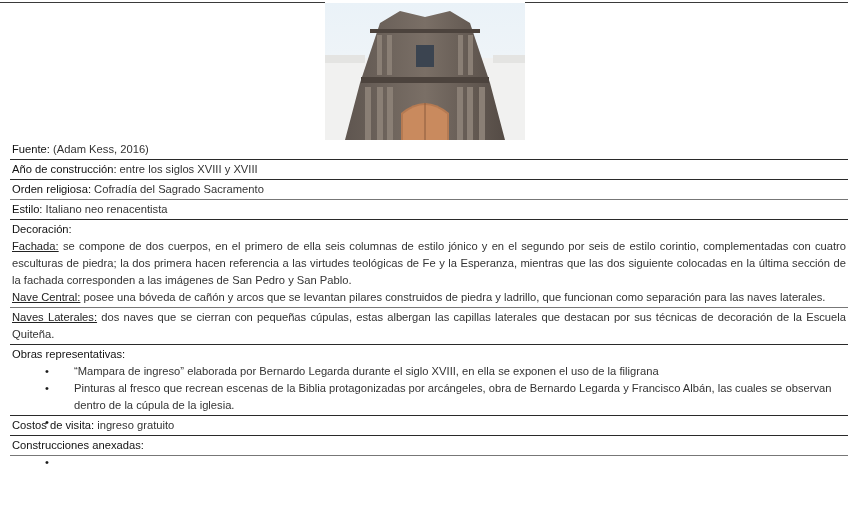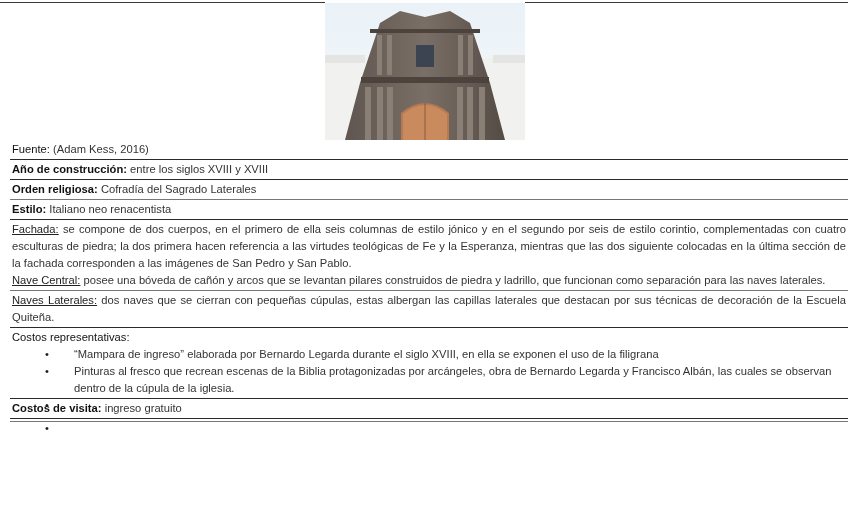--- a/index.html
+++ b/index.html
@@ -37,21 +37,21 @@
       left: 10px;
       top: 140px;
       width: 838px;
     }
     .row {
       border-bottom: 1.5px solid #2a2a2a;
       padding: 1px 2px 1px 2px;
       line-height: 17px;
     }
     .row.grey { border-bottom-color: #777; }
-    .lbl { font-weight: bold; color: #111; }
+    .lbl { font-weight: normal; color: #111; }
     .val { color: #333; }
     .sub-label {
       text-decoration: underline;
       color: #222;
     }
     .justify { text-align: justify; }
     .bullets {
       margin: 0;
       padding: 0;
       list-style: none;
@@ -119,58 +119,60 @@
     <span class="val">(Adam Kess, 2016)</span>
   </div>
 
   <div class="row">
     <span class="lbl">Año de construcción</span><span class="lbl">:</span>
     <span class="val">entre los siglos XVIII y XVIII</span>
   </div>
 
   <div class="row grey">
     <span class="lbl">Orden religiosa</span><span class="lbl">:</span>
-    <span class="val">Cofradía del Sagrado Laterales</span>
+    <span class="val">Cofradía del Sagrado Sacramento</span>
   </div>
 
   <div class="row">
     <span class="lbl">Estilo</span><span class="lbl">:</span>
     <span class="val">Italiano neo renacentista</span>
   </div>
 
   <div class="row grey justify">
+    <div class="lbl" style="font-weight:normal;color:#111">Decoración:</div>
     <div>
       <span class="sub-label">Fachada:</span>
       <span class="val">se compone de dos cuerpos, en el primero de ella seis columnas de estilo jónico y en el segundo por seis de estilo corintio, complementadas con cuatro esculturas de piedra; la dos primera hacen referencia a las virtudes teológicas de Fe y la Esperanza, mientras que las dos siguiente colocadas en la última sección de la fachada corresponden a las imágenes de San Pedro y San Pablo.</span>
     </div>
     <div>
       <span class="sub-label">Nave Central:</span>
       <span class="val">posee una bóveda de cañón y arcos que se levantan pilares construidos de piedra y ladrillo, que funcionan como separación para las naves laterales.</span>
     </div>
   </div>
 
   <div class="row justify">
     <span class="sub-label">Naves Laterales:</span>
     <span class="val">dos naves que se cierran con pequeñas cúpulas, estas albergan las capillas laterales que destacan por sus técnicas de decoración de la Escuela Quiteña.</span>
   </div>
 
   <div class="row">
-    <div style="color:#111">Costos representativas:</div>
+    <div style="color:#111">Obras representativas:</div>
     <ul class="bullets">
       <li><span class="dot">•</span><span class="val">“Mampara de ingreso” elaborada por Bernardo Legarda durante el siglo XVIII, en ella se exponen el uso de la filigrana</span></li>
       <li><span class="dot">•</span><span class="val">Pinturas al fresco que recrean escenas de la Biblia protagonizadas por arcángeles, obra de Bernardo Legarda y Francisco Albán, las cuales se observan dentro de la cúpula de la iglesia.</span></li>
       <li><span class="dot">•</span></li>
     </ul>
   </div>
 
 
   <div class="row">
     <span class="lbl">Costos de visita</span><span class="lbl">:</span>
     <span class="val">ingreso gratuito</span>
   </div>
 
   <div class="row grey">
+    <div style="color:#111">Construcciones anexadas:</div>
     <ul class="bullets">
       <li><span class="dot">•</span></li>
     </ul>
   </div>
 
 </div>
 
 </body></html>

